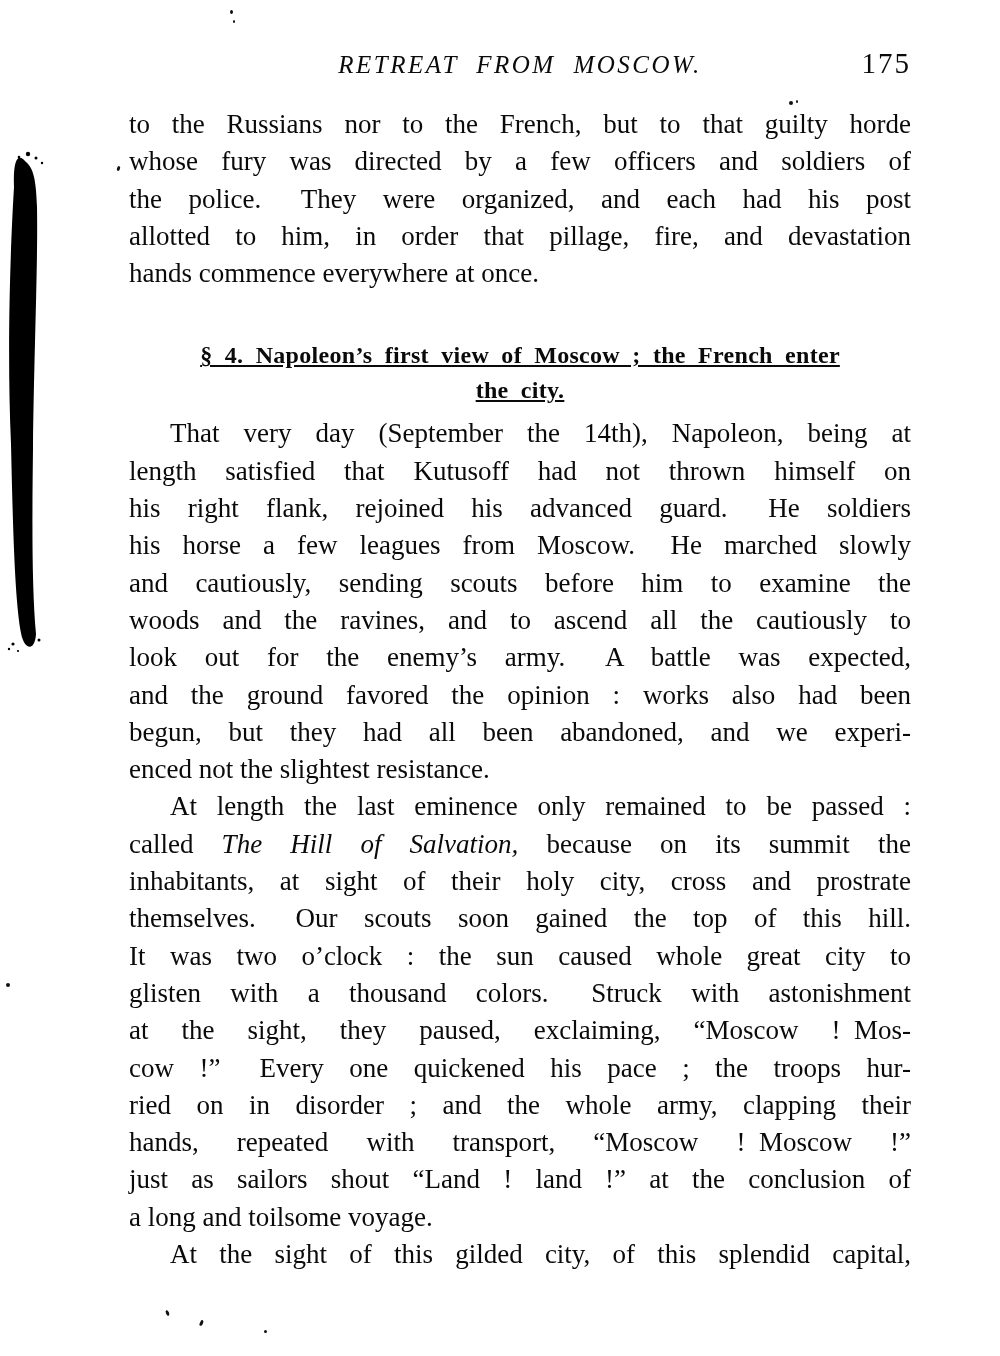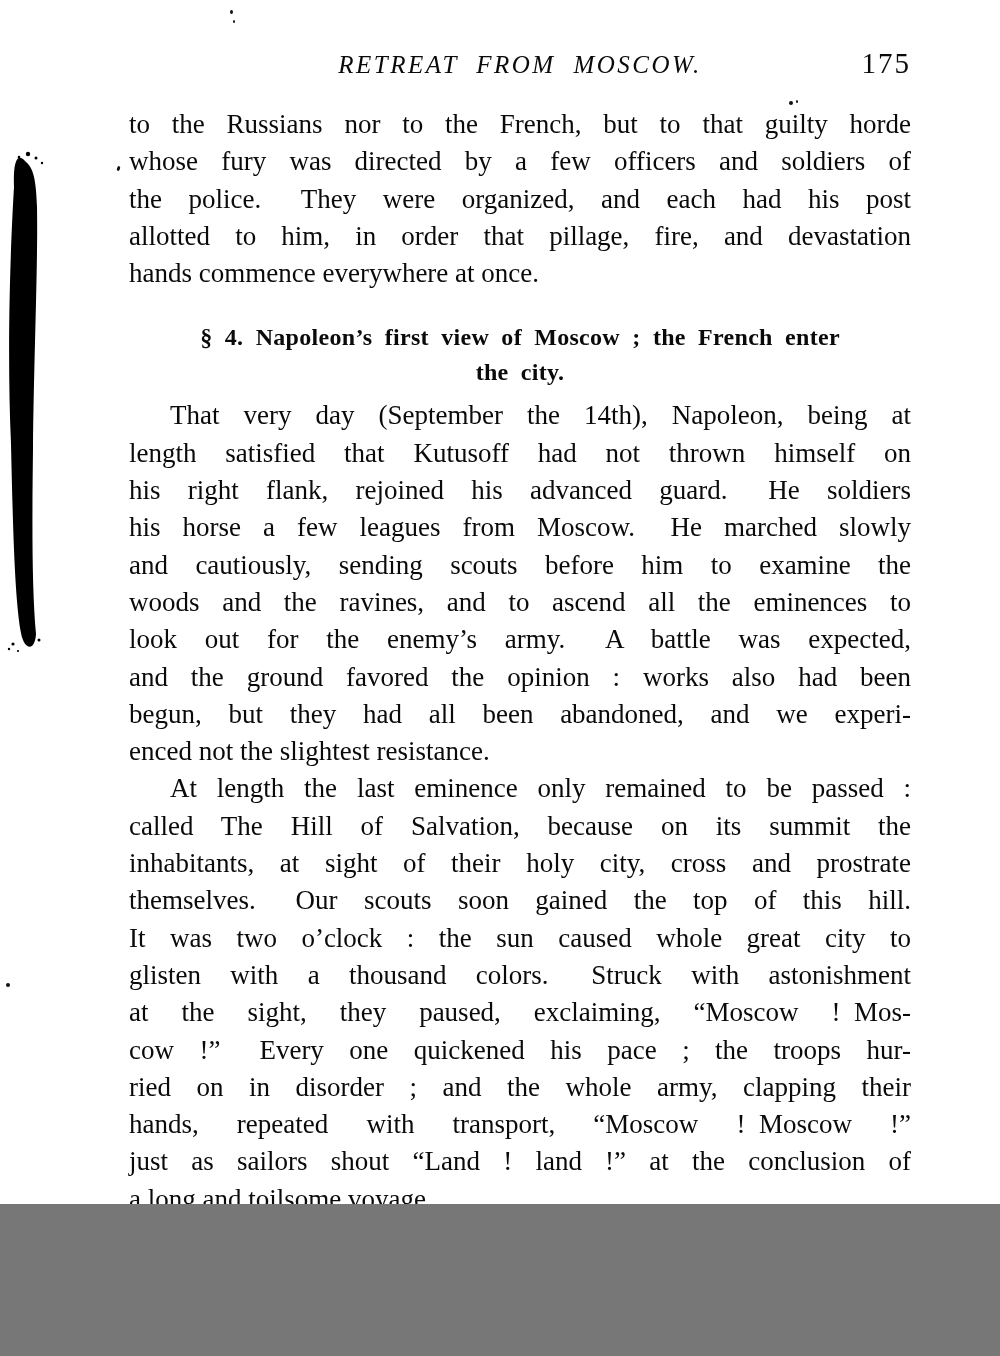--- a/index.html
+++ b/index.html
@@ -1,19 +1,19 @@
 <!DOCTYPE html>
 <html><head>
 <meta charset="utf-8">
 <style>
   html, body { margin: 0; padding: 0; background: #777; }
   .page {
     position: relative;
     width: 1000px;
-    height: 1204px;
+    height: 1356px;
     margin: 0 auto;
     background: #ffffff;
     overflow: hidden;
     font-family: "Liberation Serif", serif;
     color: #0a0a0a;
   }
   .content {
     position: absolute;
     left: 129px;
     top: 50px;
@@ -39,31 +39,32 @@
   }
   .text-body { margin-top: 26px; }
   .line {
     font-size: 27px;
     line-height: 37.3px;
     white-space: normal;
   }
   .just { text-align: justify; text-align-last: justify; }
   .indent { text-indent: 41px; }
   .heading-block {
-    margin: 28px 16px 7px 16px;
+    margin: 46px 16px 7px 16px;
     font-weight: bold;
+    text-decoration: underline;
   }
   .hline {
     font-size: 24px;
     line-height: 35px;
     text-align: center;
     word-spacing: 6px;
     letter-spacing: 0.3px;
   }
-  .it { }
+  .it { font-style: italic; }
   .blot { position: absolute; left: 4px; top: 149px; }
   .speck { position: absolute; background: #111; border-radius: 50%; }
 </style>
 </head>
 <body>
 
 <div class="page">
 
   <svg class="blot" width="44" height="505" viewBox="0 0 44 505" aria-hidden="true">
     <path fill="#000" d="M21,12 C13,3 9,13 10,38 C6,105 3,205 7,295 C9,385 11,452 17,484
@@ -106,21 +107,21 @@
         <div class="heading-block">
           <div class="line hline">§ 4. Napoleon’s first view of Moscow ; the French enter</div>
           <div class="line hline">the city.</div>
         </div>
         <div class="para">
           <div class="line just indent">That very day (September the 14th), Napoleon, being at</div>
           <div class="line just">length satisfied that Kutusoff had not thrown himself on</div>
           <div class="line just">his right flank, rejoined his advanced guard.  He soldiers</div>
           <div class="line just">his horse a few leagues from Moscow.  He marched slowly</div>
           <div class="line just">and cautiously, sending scouts before him to examine the</div>
-          <div class="line just">woods and the ravines, and to ascend all the eminences to</div>
+          <div class="line just">woods and the ravines, and to ascend all the cautiously to</div>
           <div class="line just">look out for the enemy’s army.  A battle was expected,</div>
           <div class="line just">and the ground favored the opinion : works also had been</div>
           <div class="line just">begun, but they had all been abandoned, and we experi-</div>
           <div class="line">enced not the slightest resistance.</div>
         </div>
         <div class="para">
           <div class="line just indent">At length the last eminence only remained to be passed :</div>
           <div class="line just"><span>called </span><span class="it">The Hill of Salvation,</span><span> because on its summit the</span></div>
           <div class="line just">inhabitants, at sight of their holy city, cross and prostrate</div>
           <div class="line just">themselves.  Our scouts soon gained the top of this hill.</div>

